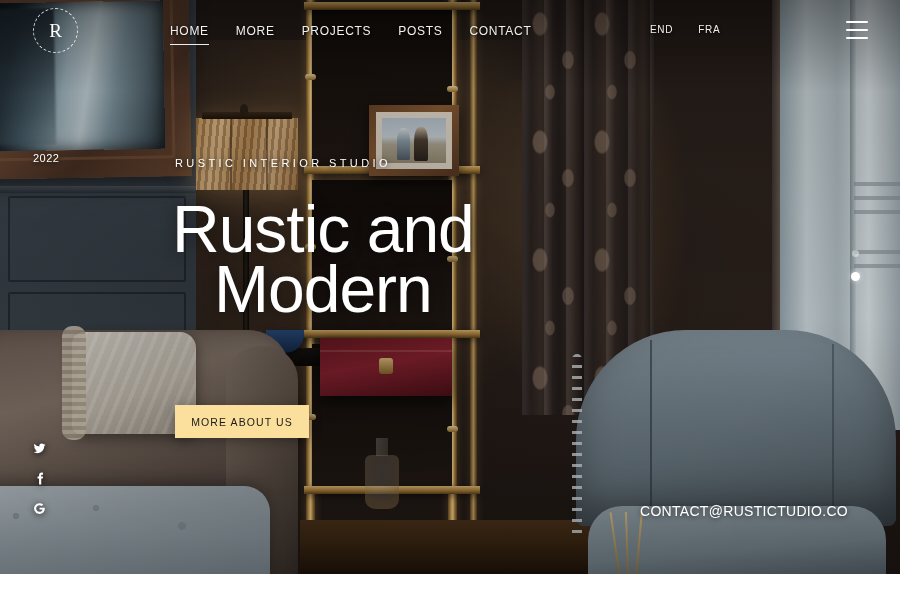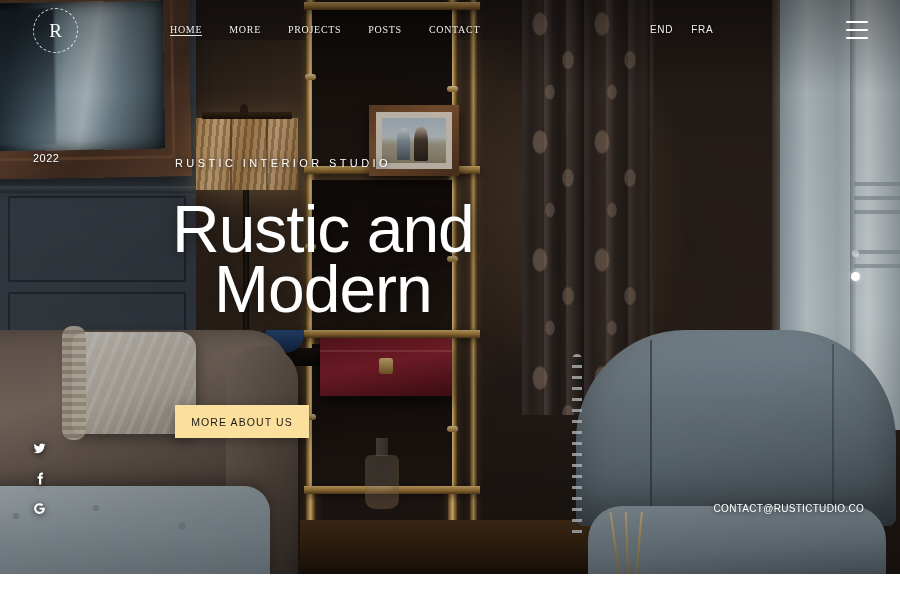--- a/index.html
+++ b/index.html
@@ -313,29 +313,28 @@
     width:45px; height:45px; border-radius:50%;
     border:1px dashed rgba(255,255,255,.82);
     display:flex; align-items:center; justify-content:center;
     color:#fff; font-family:"Liberation Serif", serif; font-size:19px;
   }
   .nav-main {
     position:absolute; left:170px; top:24px;
     display:flex; gap:27px; align-items:flex-start;
   }
   .nav-link {
-    color:#f2f0ee; font-size:10px; letter-spacing:.7px;
-    text-decoration:none; white-space:nowrap;
+    color:#f2f0ee; font-size:12px; letter-spacing:.7px;
+    text-decoration:none; padding-bottom:6px; white-space:nowrap;
     text-shadow:0 1px 3px rgba(0,0,0,.8);
-    font-family:Liberation Serif, serif;
   }
   .nav-link.active { border-bottom:1px solid rgba(255,255,255,.92); }
   .nav-lang {
     position:absolute; left:650px; top:24px;
-    display:flex; gap:18px;
+    display:flex; gap:25px;
   }
   .lang-link {
     color:#f2f0ee; font-size:10px; letter-spacing:.7px; text-decoration:none;
     text-shadow:0 1px 3px rgba(0,0,0,.8);
   }
   .burger {
     position:absolute; right:32px; top:21px;
     width:22px; height:18px; display:flex; flex-direction:column; justify-content:space-between;
     cursor:pointer;
   }
@@ -390,22 +389,22 @@
     position:absolute; right:40px; top:250px; z-index:20;
     display:flex; flex-direction:column; gap:15px; align-items:center;
   }
   .dot {
     width:7px; height:7px; border-radius:50%;
     background:rgba(255,255,255,.42); cursor:pointer;
   }
   .dot.active { background:#ffffff; width:9px; height:9px; box-shadow:0 0 5px rgba(255,255,255,.6); }
 
   .email {
-    position:absolute; right:36px; top:503px; z-index:20;
-    color:#ffffff; font-size:10px; letter-spacing:.3px;
+    position:absolute; right:52px; top:503px; z-index:20;
+    color:#ffffff; font-size:14px; letter-spacing:.3px;
     text-shadow:0 1px 5px rgba(0,0,0,.7);
     text-decoration:none;
   }
 
   .below { position:absolute; left:0; top:574px; width:900px; height:26px; background:#ffffff; }
 </style>
 </head>
 <body>
 
 <div class="hero">

